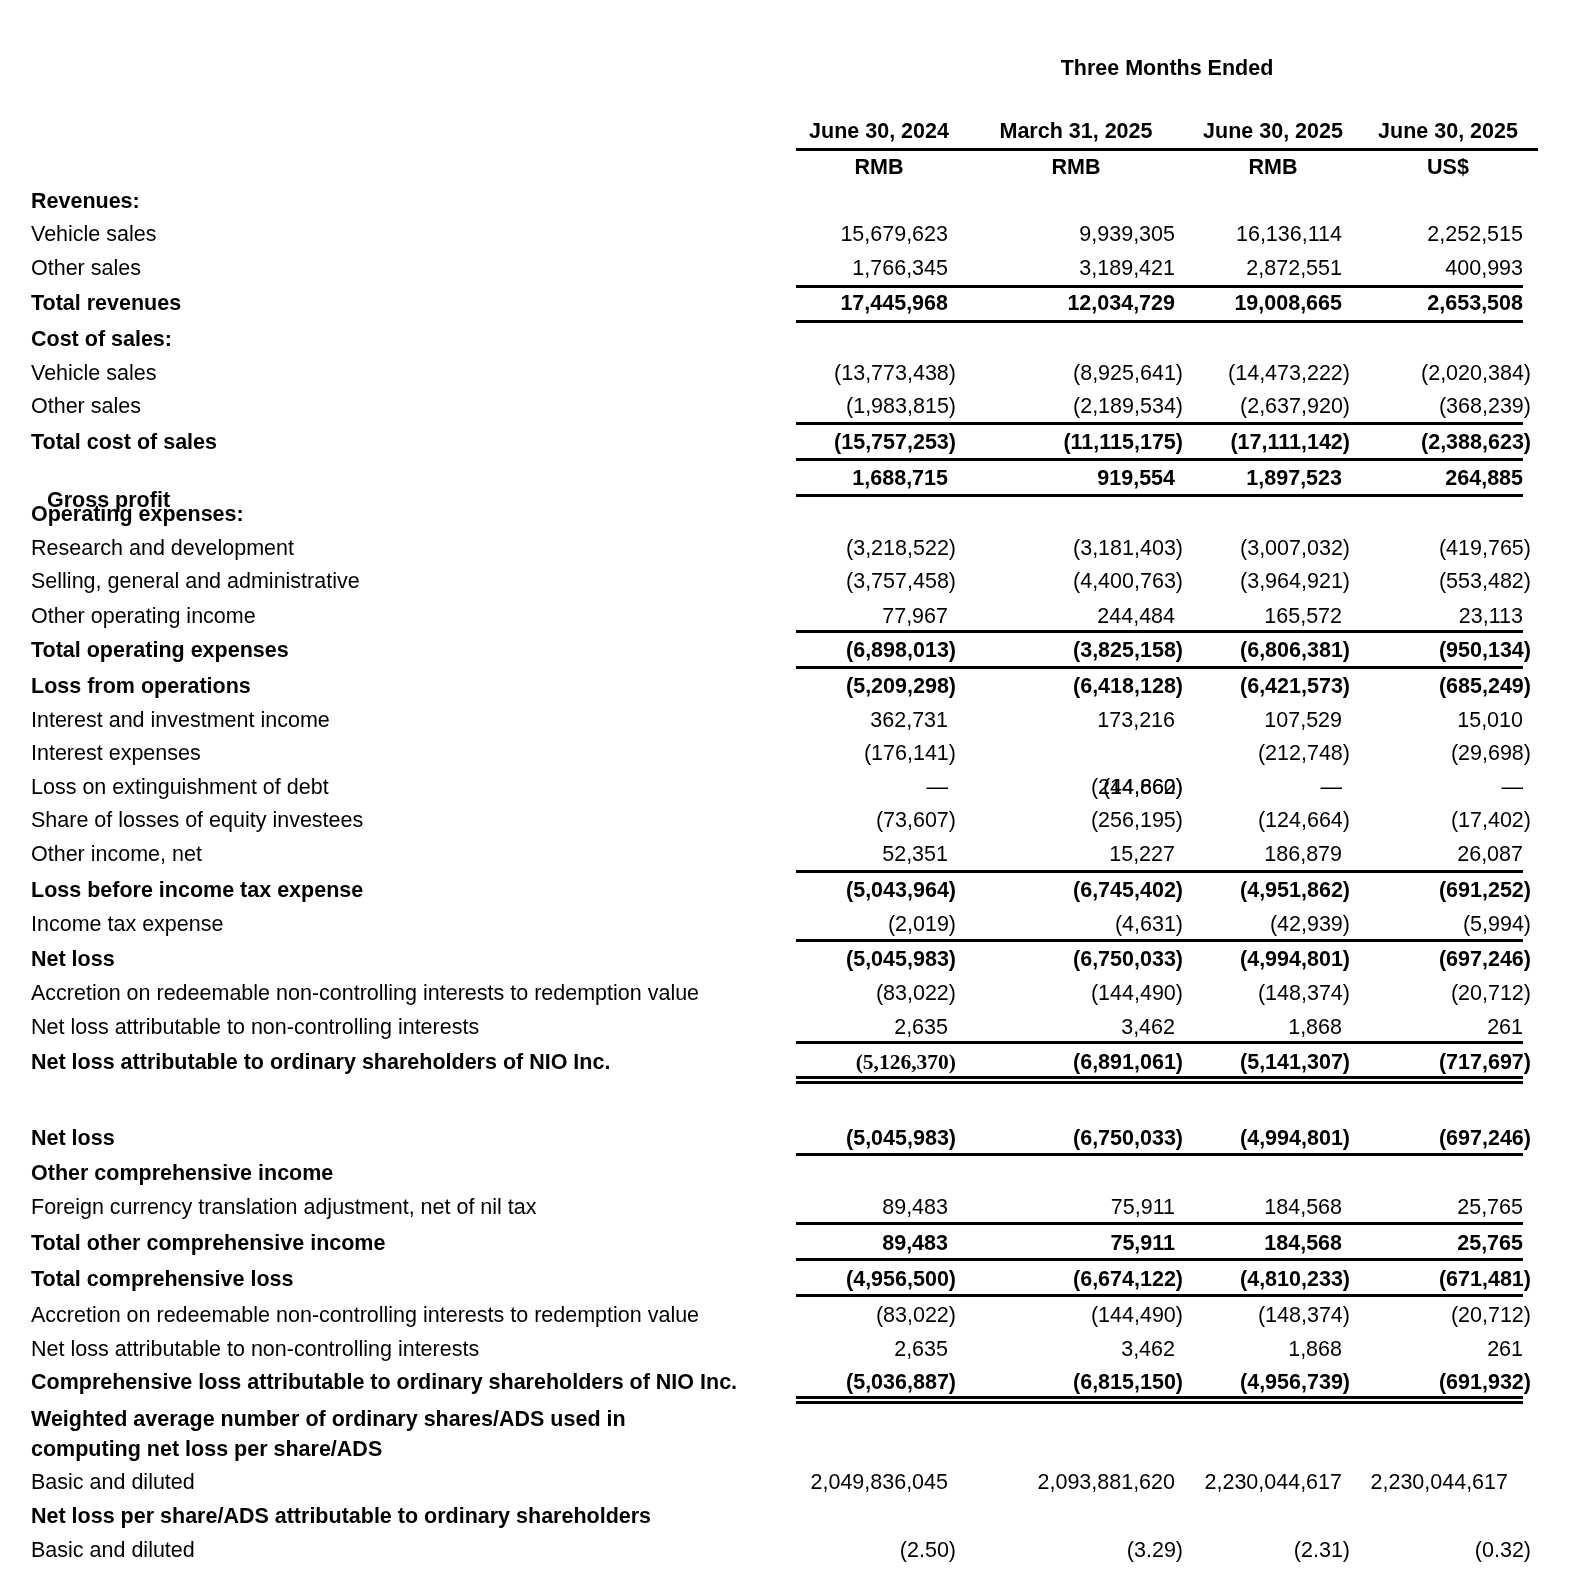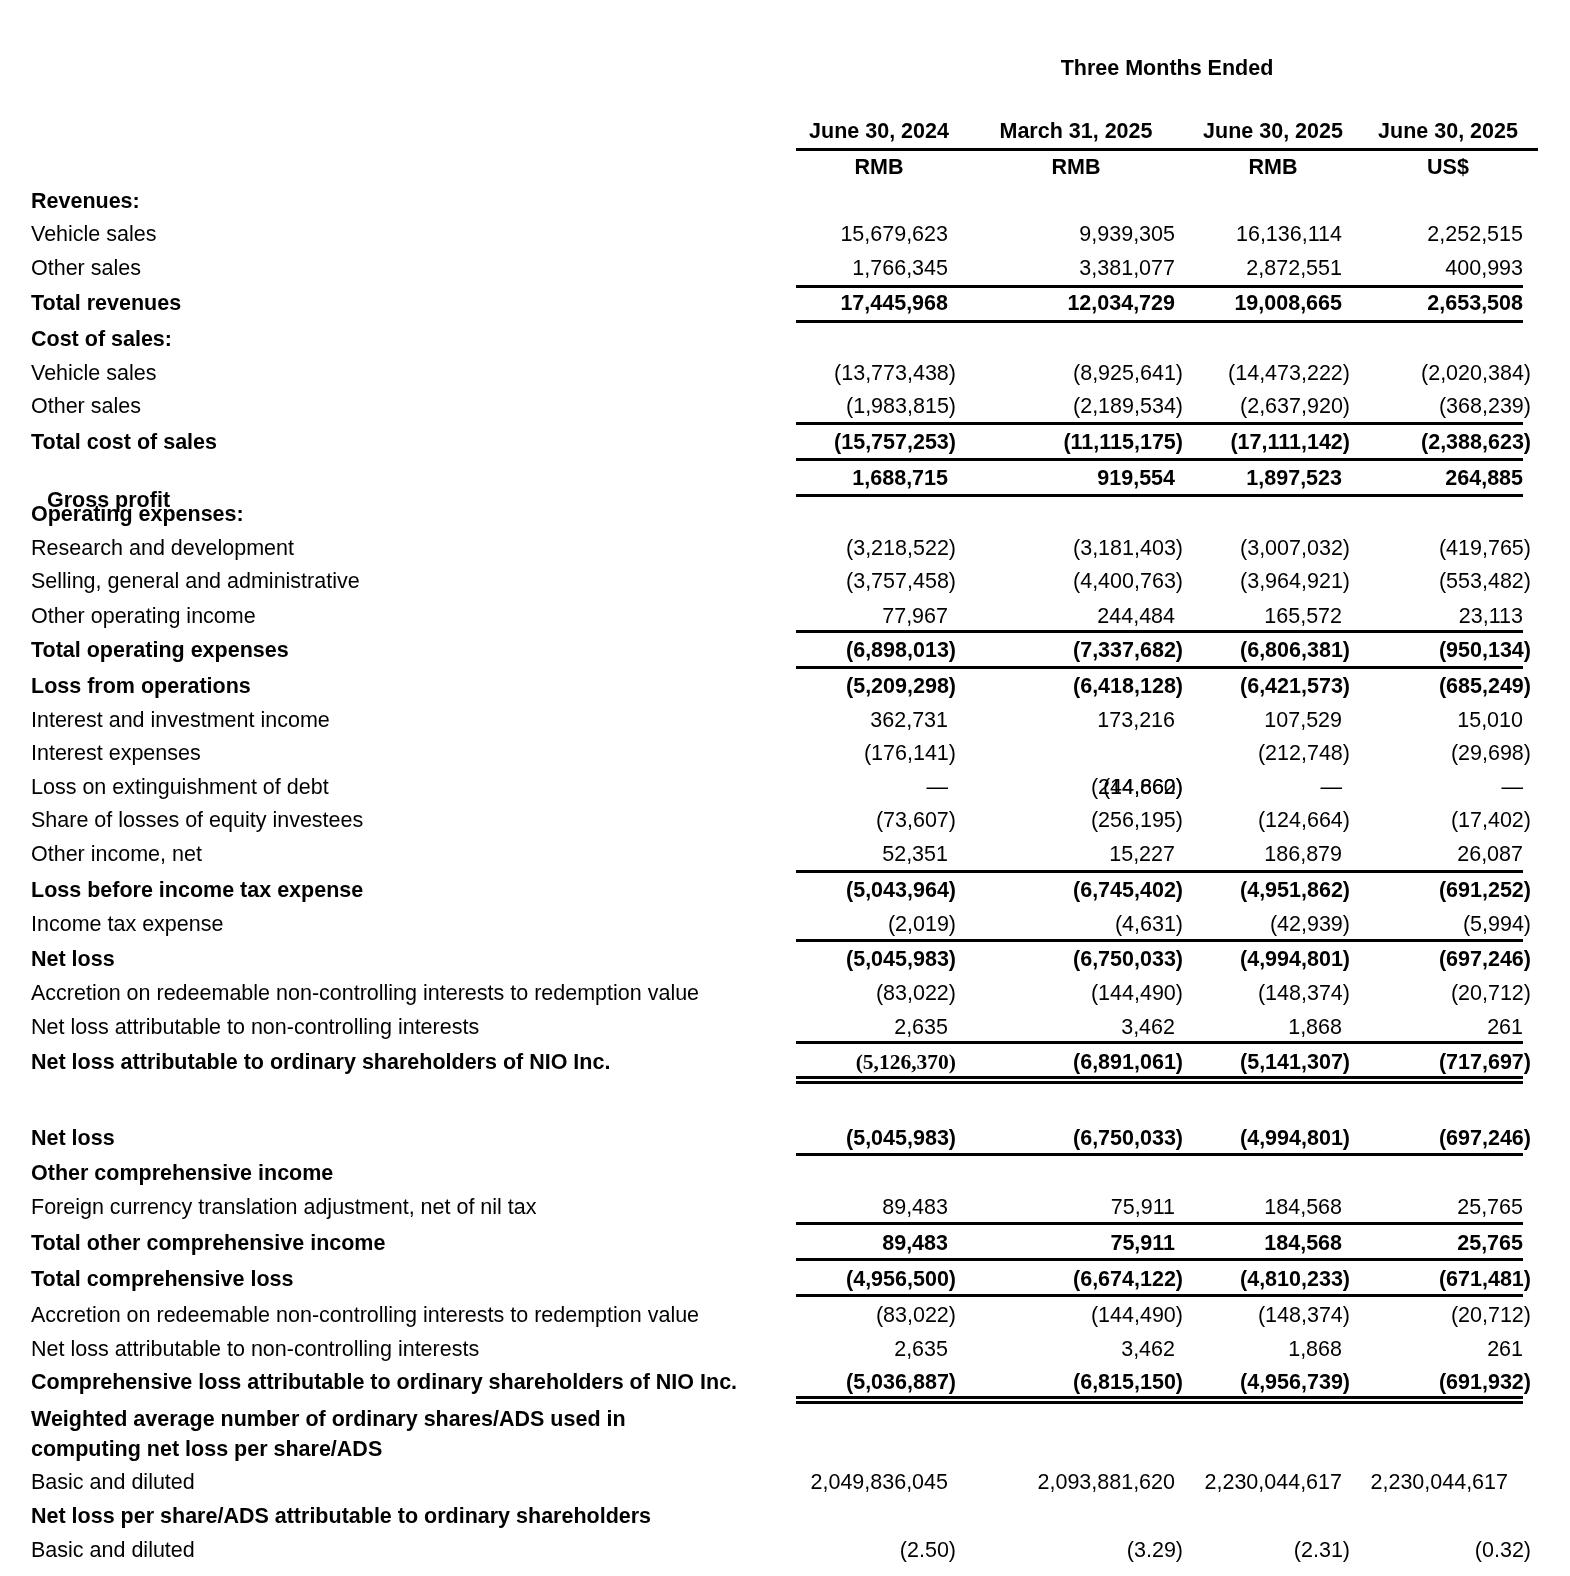--- a/index.html
+++ b/index.html
@@ -43,21 +43,21 @@
       <div>
         <div class="abs label" style="top: 222px;">Vehicle sales</div>
         <div class="abs num" style="top: 222px; right: 614px;"><span>15,679,623</span><span class="p"></span></div>
         <div class="abs num" style="top: 222px; right: 387px;"><span>9,939,305</span><span class="p"></span></div>
         <div class="abs num" style="top: 222px; right: 220px;"><span>16,136,114</span><span class="p"></span></div>
         <div class="abs num" style="top: 222px; right: 39px;"><span>2,252,515</span><span class="p"></span></div>
       </div>
       <div>
         <div class="abs label" style="top: 256px;">Other sales</div>
         <div class="abs num" style="top: 256px; right: 614px;"><span>1,766,345</span><span class="p"></span></div>
-        <div class="abs num" style="top: 256px; right: 387px;"><span>3,381,077</span><span class="p"></span></div>
+        <div class="abs num" style="top: 256px; right: 387px;"><span>3,189,421</span><span class="p"></span></div>
         <div class="abs num" style="top: 256px; right: 220px;"><span>2,872,551</span><span class="p"></span></div>
         <div class="abs num" style="top: 256px; right: 39px;"><span>400,993</span><span class="p"></span></div>
       </div>
       <div>
         <div class="abs label b" style="top: 291px;">Total revenues</div>
         <div class="abs num b" style="top: 291px; right: 614px;"><span>17,445,968</span><span class="p"></span></div>
         <div class="abs num b" style="top: 291px; right: 387px;"><span>12,034,729</span><span class="p"></span></div>
         <div class="abs num b" style="top: 291px; right: 220px;"><span>19,008,665</span><span class="p"></span></div>
         <div class="abs num b" style="top: 291px; right: 39px;"><span>2,653,508</span><span class="p"></span></div>
       </div>
@@ -112,21 +112,21 @@
       <div>
         <div class="abs label" style="top: 604px;">Other operating income</div>
         <div class="abs num" style="top: 604px; right: 614px; margin-left: 47px;"><span>77,967</span><span class="p"></span></div>
         <div class="abs num" style="top: 604px; right: 387px;"><span>244,484</span><span class="p"></span></div>
         <div class="abs num" style="top: 604px; right: 220px;"><span>165,572</span><span class="p"></span></div>
         <div class="abs num" style="top: 604px; right: 39px;"><span>23,113</span><span class="p"></span></div>
       </div>
       <div>
         <div class="abs label b" style="top: 638px;">Total operating expenses</div>
         <div class="abs num b" style="top: 638px; right: 614px;"><span>(6,898,013)</span><span class="p" style="width: 0px;"></span></div>
-        <div class="abs num b" style="top: 638px; right: 387px;"><span>(7,337,682)</span><span class="p" style="width: 0px;"></span></div>
+        <div class="abs num b" style="top: 638px; right: 387px;"><span>(3,825,158)</span><span class="p" style="width: 0px;"></span></div>
         <div class="abs num b" style="top: 638px; right: 220px;"><span>(6,806,381)</span><span class="p" style="width: 0px;"></span></div>
         <div class="abs num b" style="top: 638px; right: 39px;"><span>(950,134)</span><span class="p" style="width: 0px;"></span></div>
       </div>
       <div>
         <div class="abs label b" style="top: 674px;">Loss from operations</div>
         <div class="abs num b" style="top: 674px; right: 614px;"><span>(5,209,298)</span><span class="p" style="width: 0px;"></span></div>
         <div class="abs num b" style="top: 674px; right: 387px;"><span>(6,418,128)</span><span class="p" style="width: 0px;"></span></div>
         <div class="abs num b" style="top: 674px; right: 220px;"><span>(6,421,573)</span><span class="p" style="width: 0px;"></span></div>
         <div class="abs num b" style="top: 674px; right: 39px;"><span>(685,249)</span><span class="p" style="width: 0px;"></span></div>
       </div>

